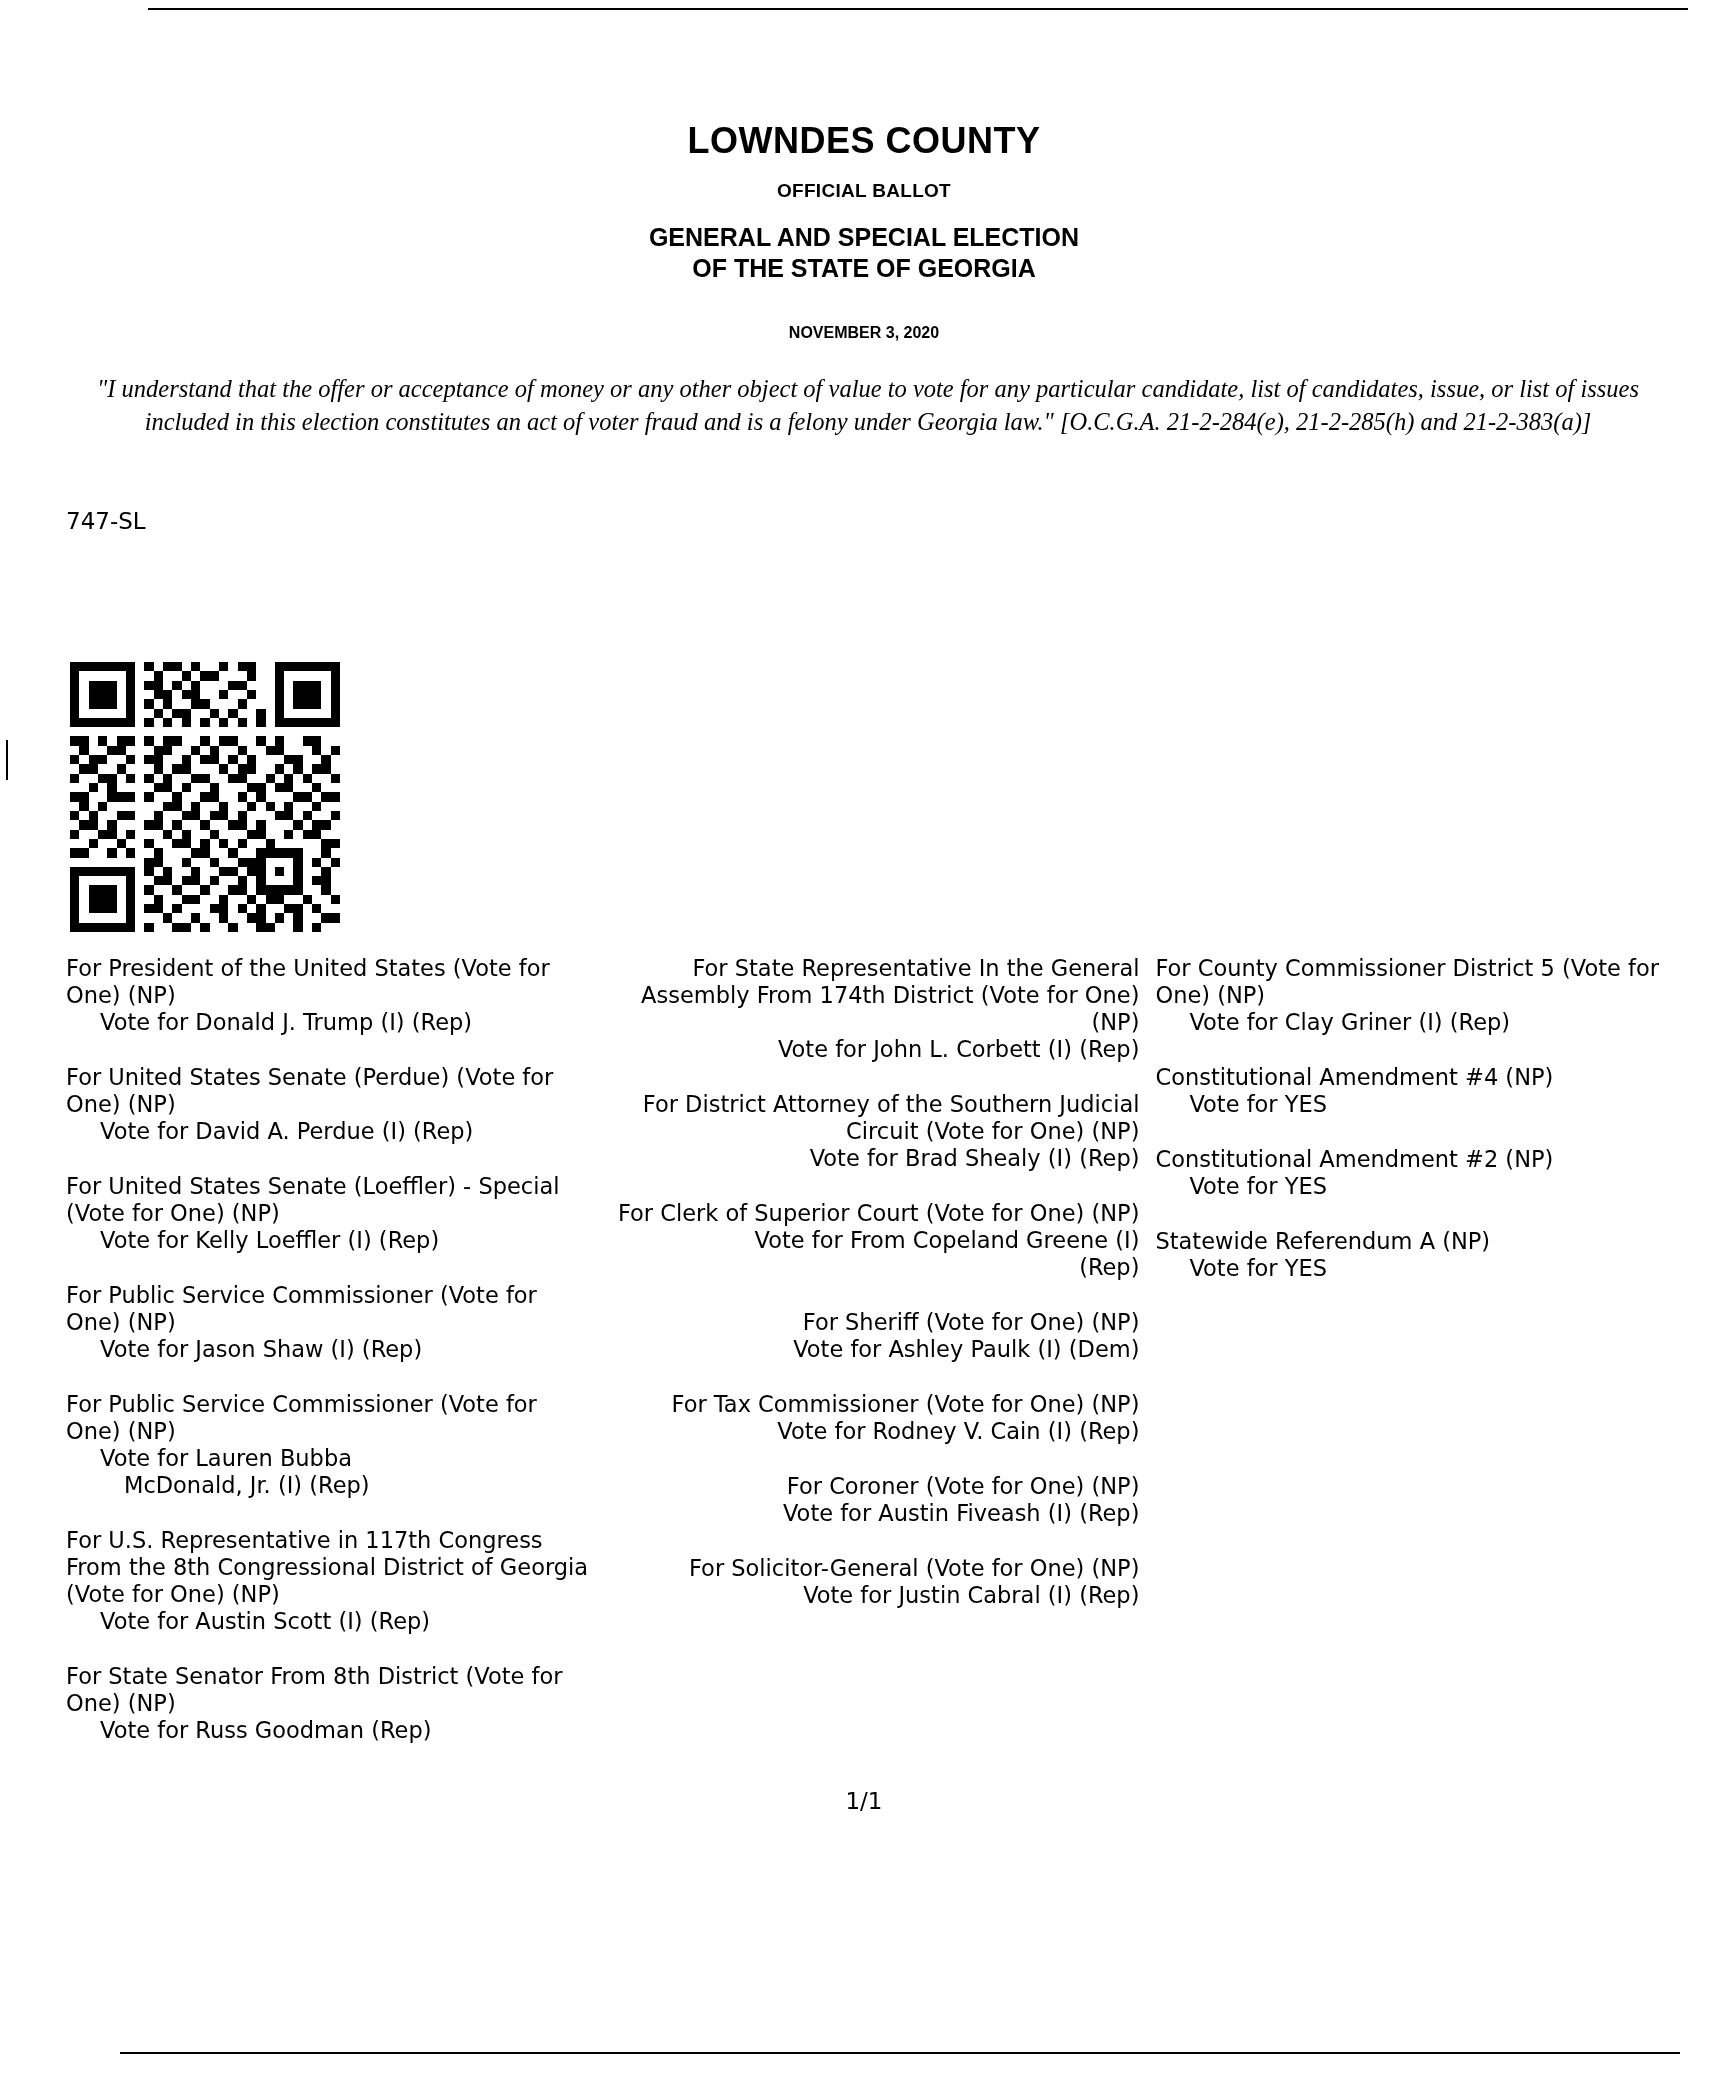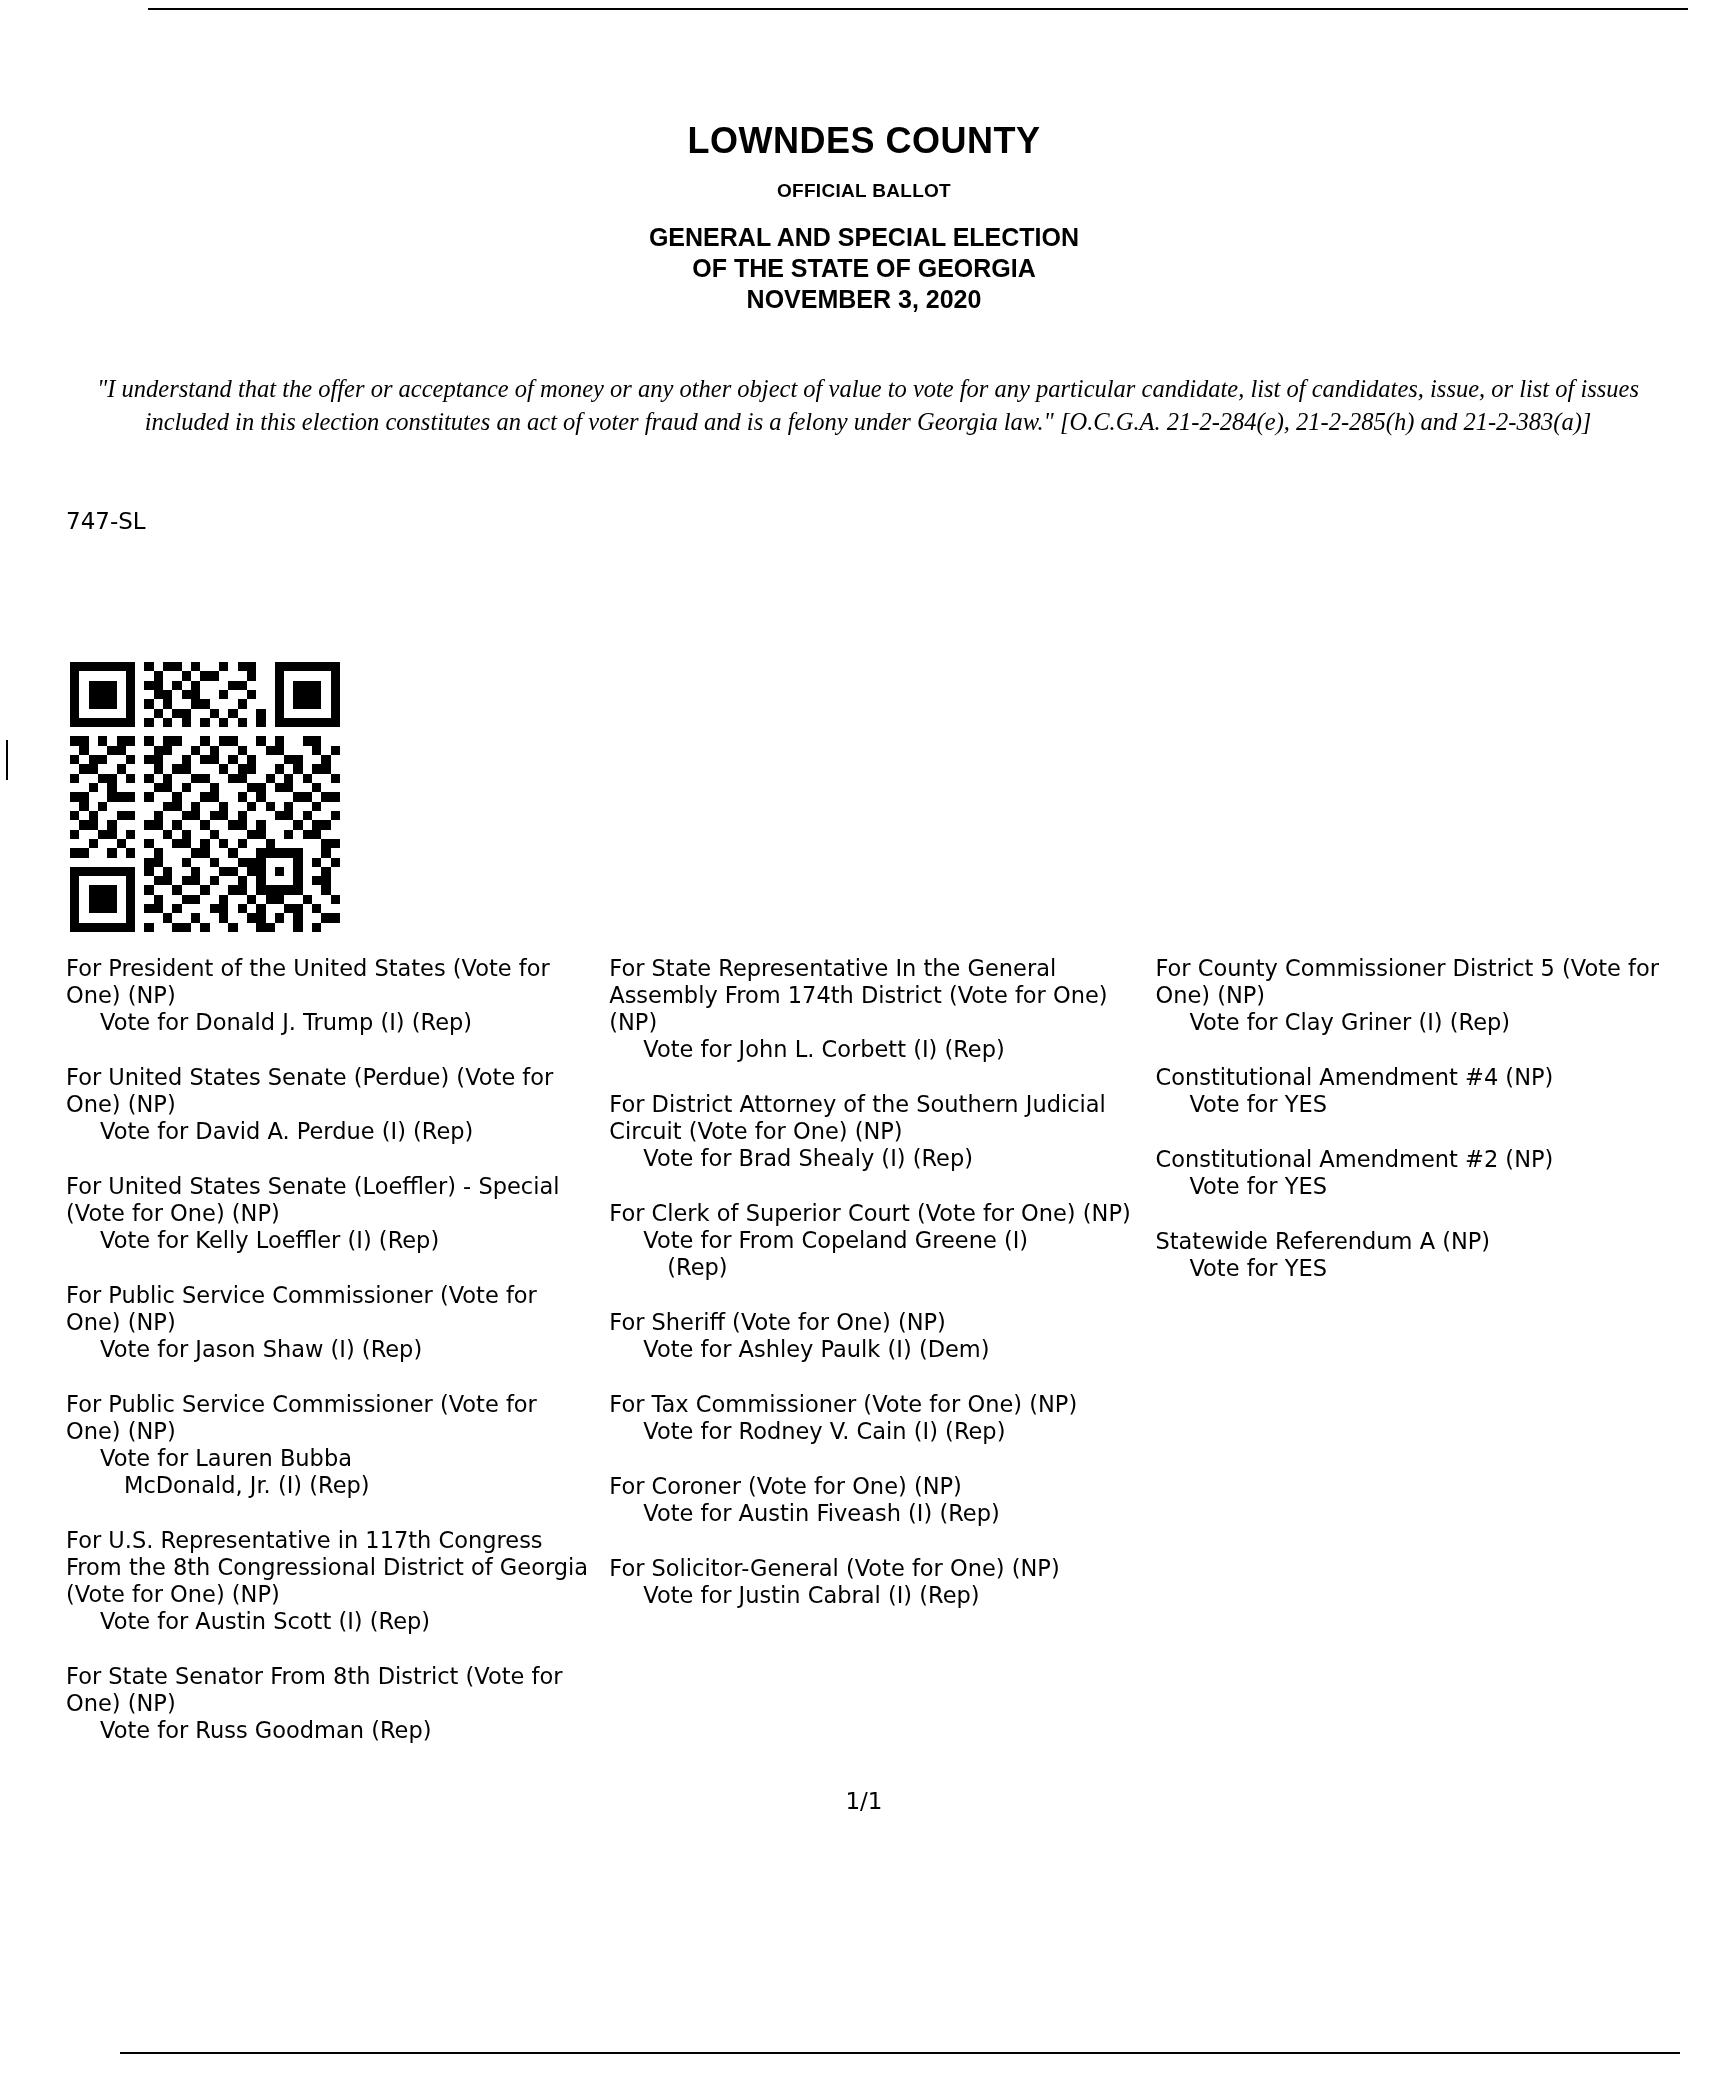--- a/index.html
+++ b/index.html
@@ -77,22 +77,23 @@
   }
   .title-line2 {
     font-family: "Liberation Sans", sans-serif;
     font-weight: bold;
     font-size: 25px;
     line-height: 31px;
   }
   .title-date {
     font-family: "Liberation Sans", sans-serif;
     font-weight: bold;
-    font-size: 25px;
+    font-size: 16px;
     line-height: 31px;
+    margin-top: 33px;
   }
 
   .oath {
     position: absolute;
     left: 78px;
     top: 372px;
     width: 1580px;
     text-align: center;
     font-family: "Liberation Serif", serif;
     font-style: italic;
@@ -122,21 +123,21 @@
     left: 66px;
     top: 955px;
     width: 1600px;
     display: flex;
     gap: 16px;
   }
   .col {
     width: 535px;
   }
   .col1 { width: 537px; }
-  .col2 { width: 540px; }
+  .col2 { width: 540px; text-align: right; }
   .col3 { width: 520px; }
 
   .contest {
     margin-bottom: 28px;
     font-family: "DejaVu Sans", sans-serif;
   }
   .contest-title {
     font-size: 22.5px;
     line-height: 27px;
     white-space: pre-line;

